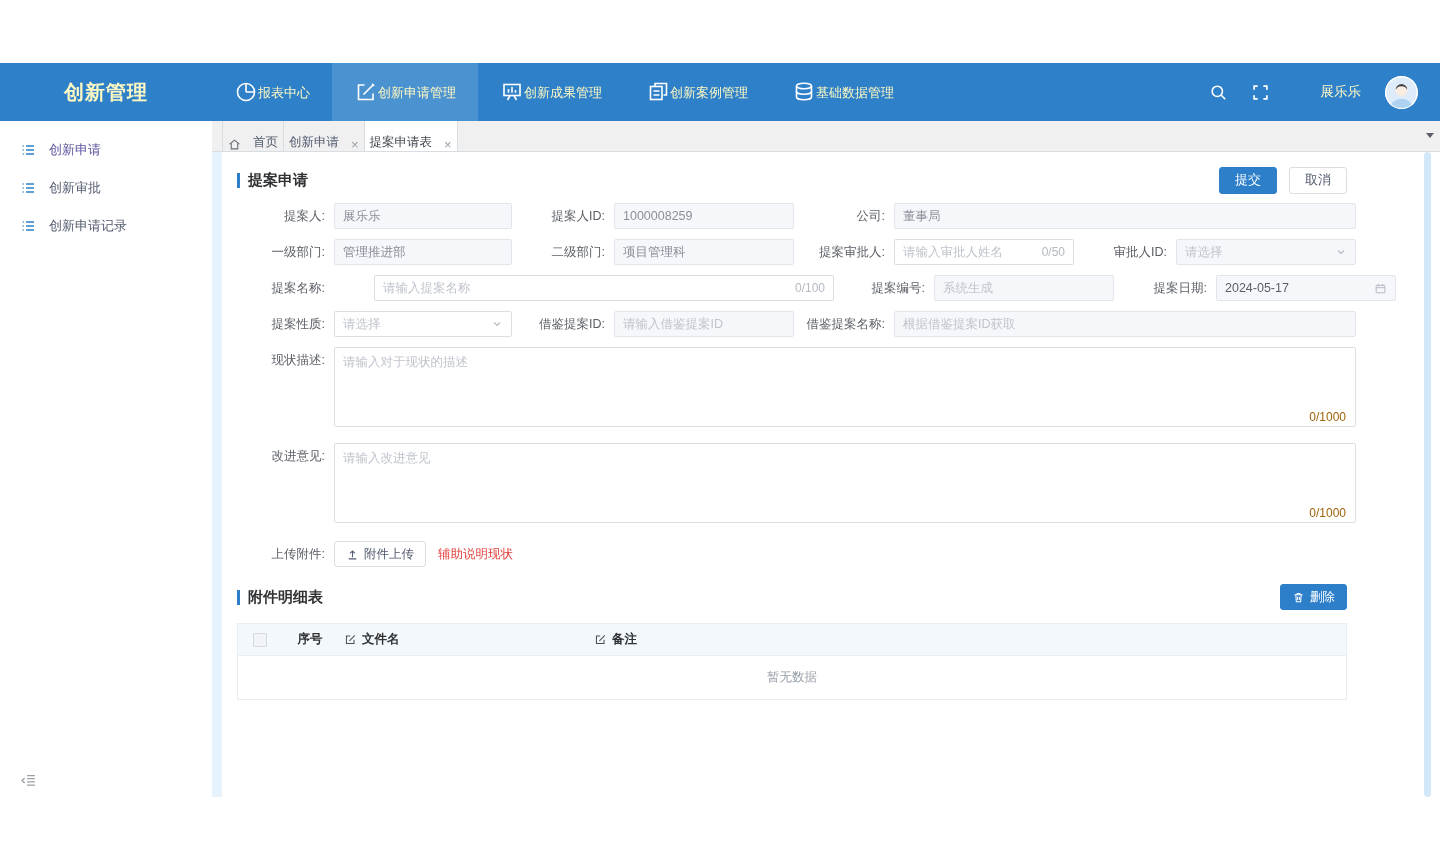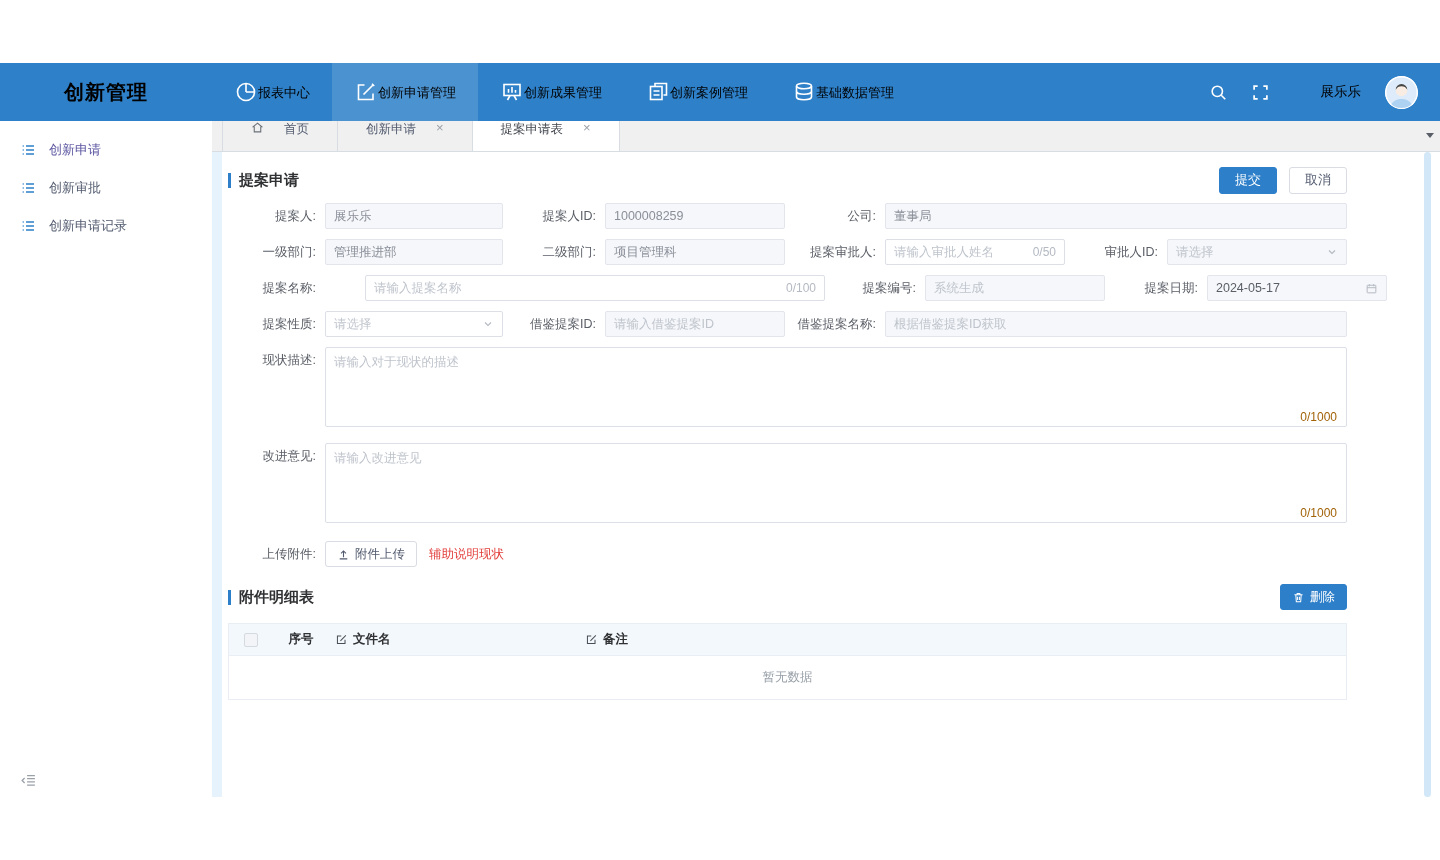--- a/index.html
+++ b/index.html
@@ -3,21 +3,21 @@
 <meta charset="utf-8">
 <style>
   * { margin:0; padding:0; box-sizing:border-box; }
   html,body { width:1440px; height:860px; background:#fff; font-family:"Liberation Sans","DejaVu Sans",sans-serif; }
   .stage { position:relative; width:1440px; height:860px; overflow:hidden; background:#fff; }
 
   
   .topband { height:63px; background:#fff; }
 
   
-  .navbar { height:58px; background:#2e80c9; display:flex; align-items:stretch; color:#000000; }
+  .navbar { height:58px; background:#2e80c9; display:flex; align-items:stretch; color:#fef9c3; }
   .brand { width:212px; display:flex; align-items:center; justify-content:center;
            font-size:20px; font-weight:bold; letter-spacing:1px; }
   .nav-items { display:flex; align-items:stretch; }
   .nav-item { display:flex; flex-direction:row; align-items:center; justify-content:center;
               padding:0 22px; cursor:pointer; }
   .nav-item.active { background:rgba(255,255,255,0.14); }
   .nav-item .nav-icon { height:26px; display:flex; align-items:center; }
   .nav-item .nav-label { font-size:13px; margin-top:1px; white-space:nowrap; }
   .nav-right { margin-left:auto; display:flex; align-items:center; gap:24px; padding-right:22px; }
   .nav-right .uname { font-size:13.5px; margin-left:28px; }
@@ -31,35 +31,35 @@
                font-size:13px; color:#515a6e; cursor:pointer; margin-top:0; }
   .side-item:first-child { margin-top:10px; }
   .side-item.active { color:#5b55a0; }
   .side-collapse { position:absolute; left:20px; bottom:8px; color:#9aa0a8; cursor:pointer; }
 
   .main { position:relative; flex:1; background:#fff; }
 
   
   .tabbar { position:relative; height:31px; background:#f0f0f0; border-bottom:1px solid #d8dce3;
             display:flex; align-items:stretch; padding-left:10px; }
-  .tab { display:flex; align-items:flex-start; gap:20px; padding:0 28px; font-size:12.5px; color:#515a6e;
+  .tab { display:flex; align-items:flex-end; gap:12px; padding:0 5px; font-size:12.5px; color:#515a6e;
          border-right:1px solid #d8dce3; cursor:pointer; white-space:nowrap; }
   .tab:first-child { border-left:1px solid #d8dce3; }
   .tab.active { background:#fff; color:#41454d; }
   .tab .tclose { font-size:13px; color:#9aa0a8; line-height:1; cursor:pointer; }
   .tab-overflow { position:absolute; right:6px; top:12px; width:0; height:0;
                   border-left:4px solid transparent; border-right:4px solid transparent;
                   border-top:5px solid #5a5e66; cursor:pointer; }
 
   
   .content { position:relative; height:645px; background:#fff; }
   .gutter-left { position:absolute; left:0; top:0; bottom:0; width:10px; background:#e6f2fc; }
   .scroll-thumb { position:absolute; right:9px; top:0; bottom:0; width:7px; background:#d2e7f7; border-radius:4px; }
   .panel { position:absolute; left:10px; right:16px; top:0; bottom:0; background:#fff;
-           padding:14px 77px 0 6px; overflow:hidden; }
+           padding:14px 77px 0 15px; overflow:hidden; }
 
   
   .sec { display:flex; align-items:center; }
   .sec-bar { width:3px; height:15px; background:#2d7fc9; flex:none; }
   .sec-title { margin-left:8px; font-size:15px; font-weight:bold; color:#303133; }
   .panel-head { display:flex; align-items:center; height:28px; margin-bottom:9px; }
   .spacer { flex:1; }
 
   
   .btn { display:inline-flex; align-items:center; justify-content:center; gap:5px; height:27px;

